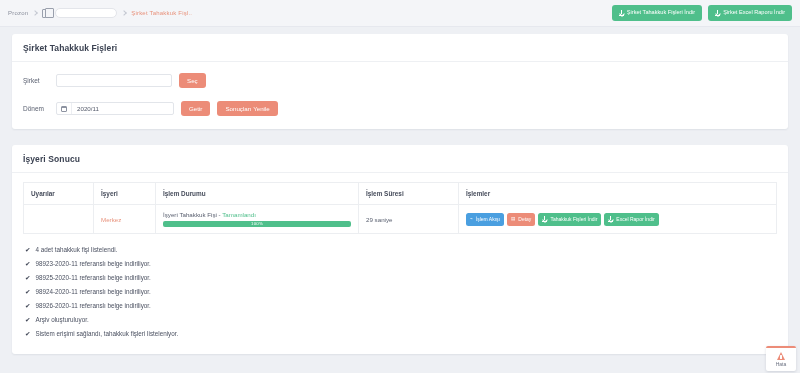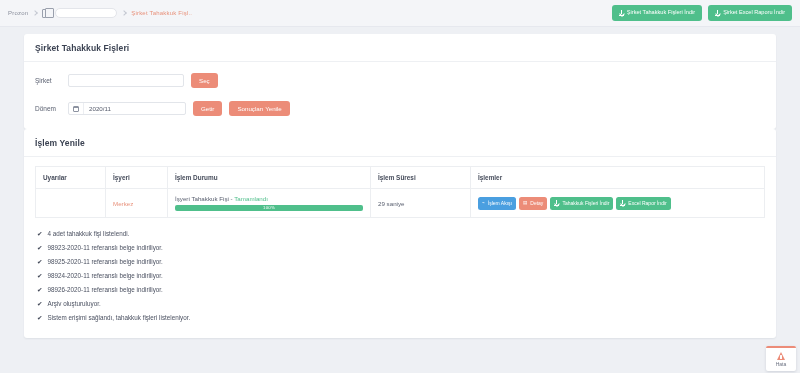--- a/index.html
+++ b/index.html
@@ -60,21 +60,21 @@
     content: ""; position: absolute; left: 0.7px; top: 2px;
     width: 3px; height: 3px; border-left: 1px solid #fff;
     border-bottom: 1px solid #fff; transform: rotate(-45deg);
   }
   .dl-base {
     position: absolute; bottom: 0; left: 0; width: 5px;
     height: 1px; background: #fff;
   }
 
   
-  .page { padding: 7px 24px; display: flex; flex-direction: column; gap: 0; }
+  .page { padding: 7px 12px; display: flex; flex-direction: column; gap: 16px; }
   .card {
     background: #fff; border-radius: 3px;
     box-shadow: 0 1px 2px rgba(20,30,60,.07);
   }
   .card-title {
     font-size: 8.5px; font-weight: bold; color: #3b4252;
     padding: 9px 11px 8px; border-bottom: 1px solid #eef0f3;
     letter-spacing: .1px;
   }
 
@@ -209,21 +209,21 @@
           <span class="donem-val">2020/11</span>
         </div>
         <button class="btn btn-salmon btn-form">Getir</button>
         <button class="btn btn-salmon btn-form">Sonuçları Yenile</button>
       </div>
 
     </div>
   </div>
 
   <div class="card">
-    <div class="card-title">İşlem Yenile</div>
+    <div class="card-title">İşyeri Sonucu</div>
 
     <div class="tbl-wrap">
       <table>
         <thead>
           <tr>
             <th class="c-uyari">Uyarılar</th>
             <th class="c-isyeri">İşyeri</th>
             <th class="c-durum">İşlem Durumu</th>
             <th class="c-sure">İşlem Süresi</th>
             <th>İşlemler</th>

